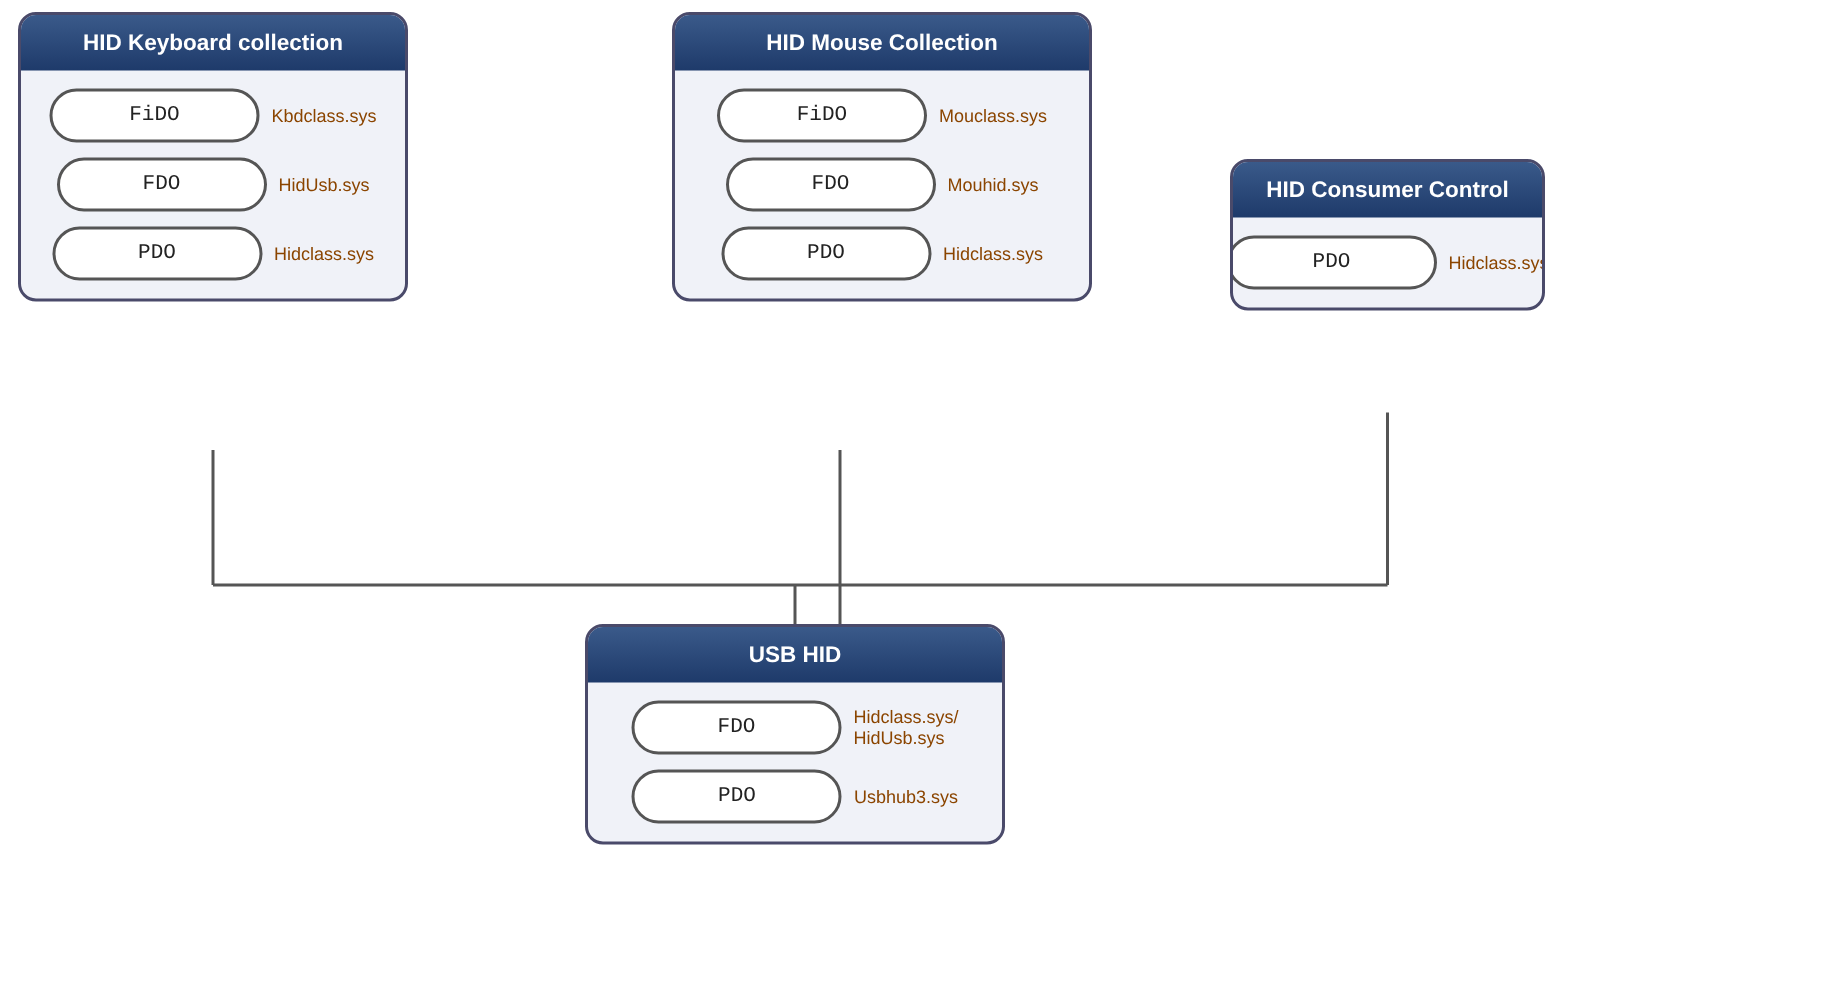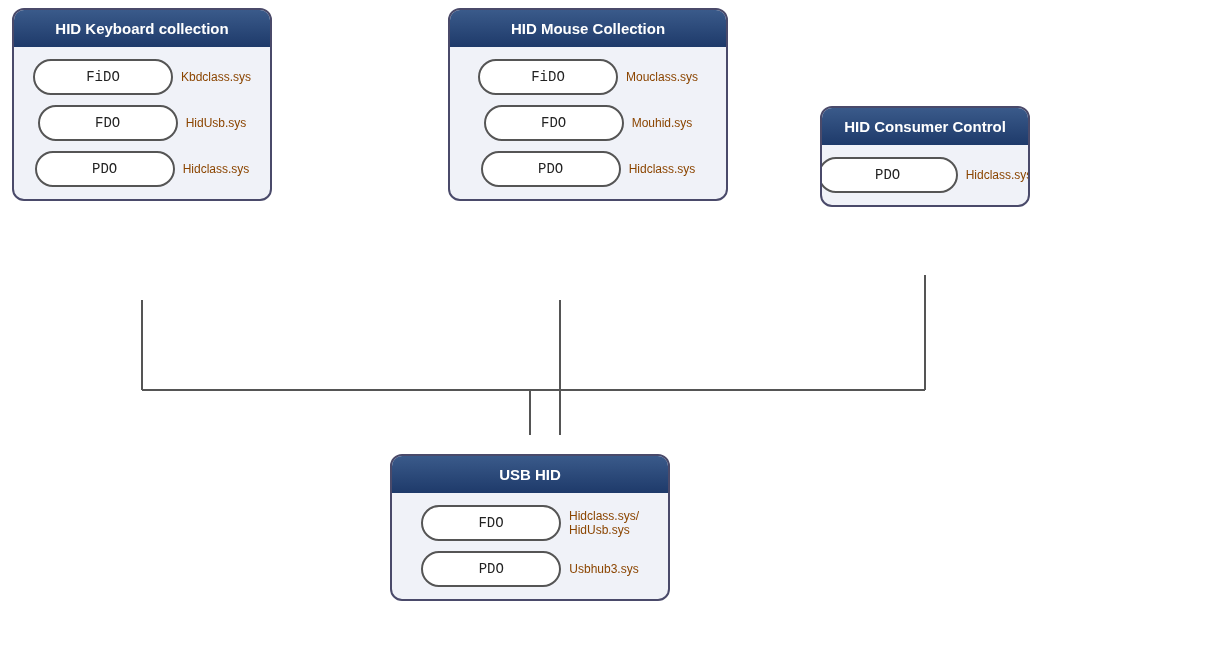--- a/index.html
+++ b/index.html
@@ -103,21 +103,21 @@
     
     #consumer-collection {
       left: 820px;
       top: 106px;
       width: 210px;
     }
 
     
     #usb-hid-collection {
       left: 390px;
-      top: 454px;
+      top: 416px;
       width: 280px;
     }
   </style>
 </head>
 <body>
 
 <div class="diagram-container">
 
   <svg class="connectors-svg">
 

